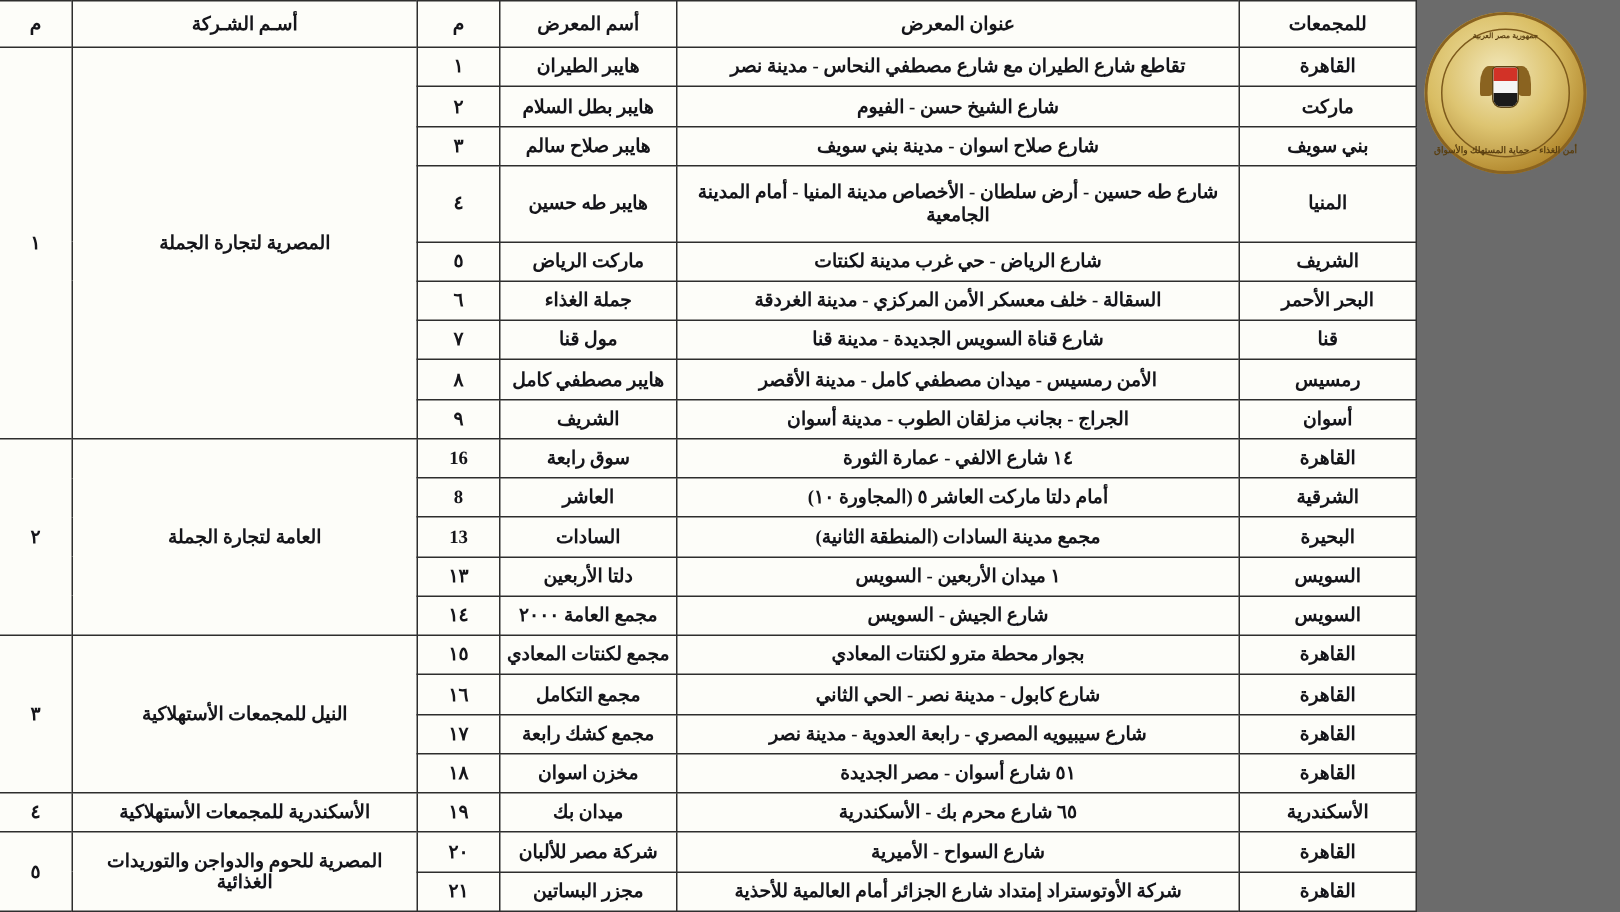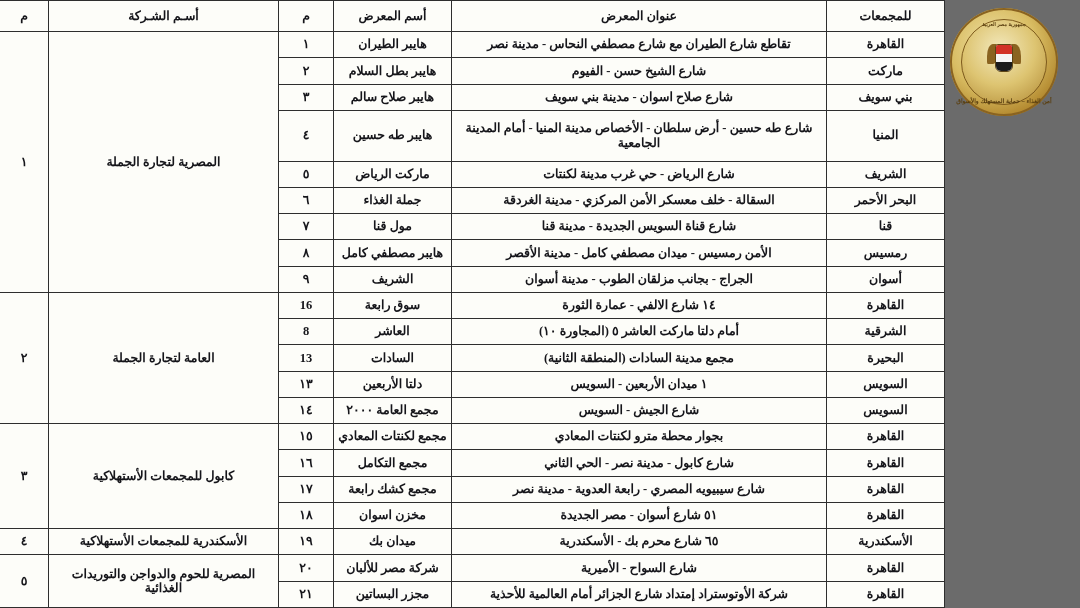--- a/index.html
+++ b/index.html
@@ -245,21 +245,21 @@
             <td>السويس</td>
             <td class="addr">شارع الجيش - السويس</td>
             <td>مجمع العامة ٢٠٠٠</td>
             <td>١٤</td>
           </tr>
           <tr>
             <td>القاهرة</td>
             <td class="addr">بجوار محطة مترو لكنتات المعادي</td>
             <td>مجمع لكنتات المعادي</td>
             <td>١٥</td>
-            <td class="company" rowspan="4">كابول للمجمعات الأستهلاكية</td>
+            <td class="company" rowspan="4">النيل للمجمعات الأستهلاكية</td>
             <td class="idcell" rowspan="4">٣</td>
           </tr>
           <tr>
             <td>القاهرة</td>
             <td class="addr">شارع كابول - مدينة نصر - الحي الثاني</td>
             <td>مجمع التكامل</td>
             <td>١٦</td>
           </tr>
           <tr>
             <td>القاهرة</td>

